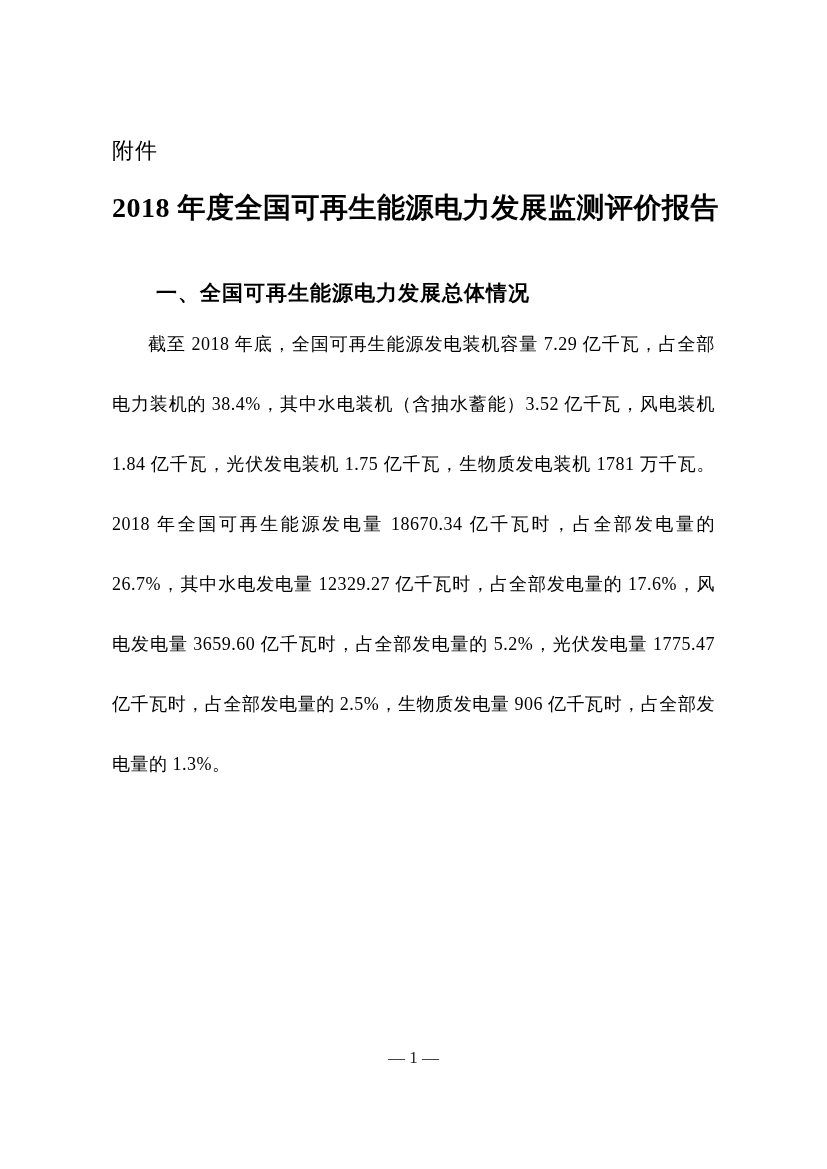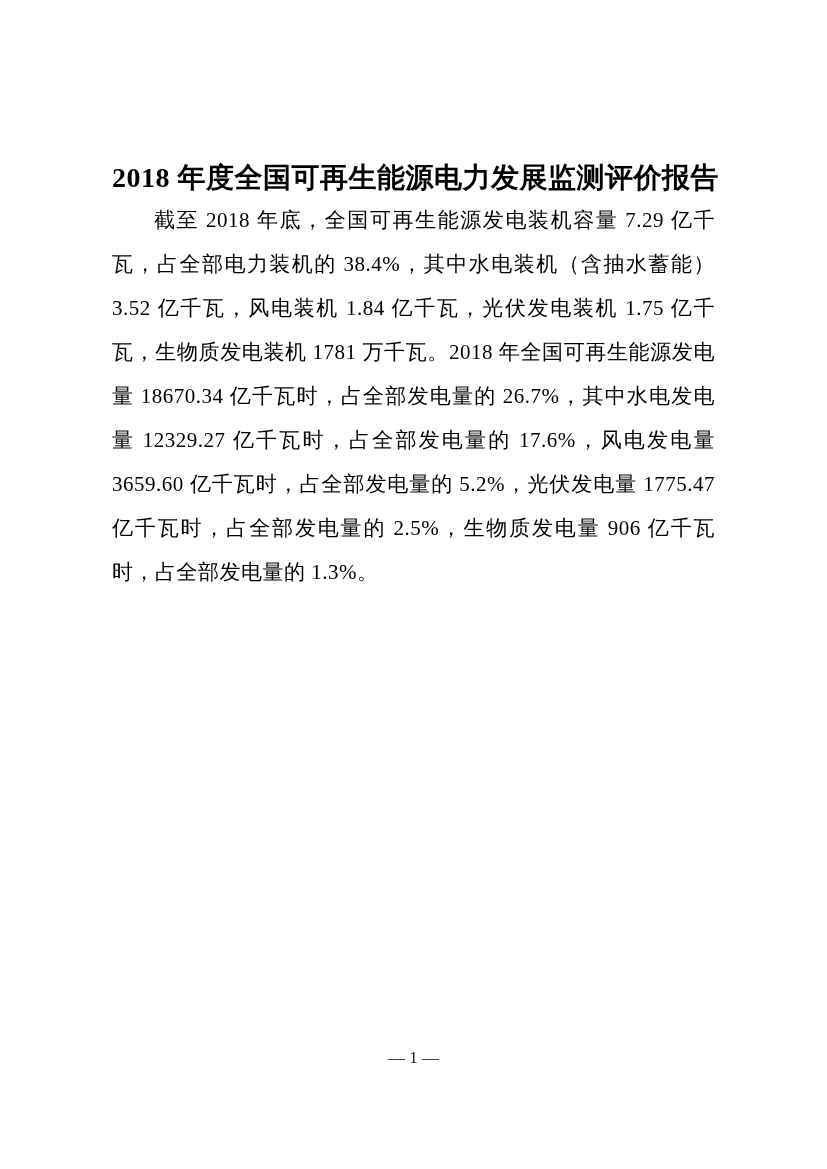--- a/index.html
+++ b/index.html
@@ -48,22 +48,22 @@
     line-height: 42px;
     font-weight: bold;
     font-family: "Liberation Sans", "DejaVu Sans", sans-serif;
     letter-spacing: 1px;
   }
   .section-heading.first {
     margin-top: 44px;
   }
   .body-para {
     margin: 0;
-    font-size: 21px;
-    line-height: 44px;
+    font-size: 18px;
+    line-height: 60px;
     text-align: justify;
     text-justify: inter-ideograph;
     text-indent: 2em;
     letter-spacing: 0.5px;
   }
   .page-footer {
     position: absolute;
     left: 0;
     right: 0;
     top: 1046px;
@@ -72,23 +72,25 @@
     line-height: 24px;
     color: #222222;
     font-family: "Liberation Serif", "DejaVu Serif", serif;
   }
 </style>
 </head>
 <body>
 
 <div class="sheet">
   <div class="content">
+    <div class="attachment">附件</div>
 
     <h1 class="doc-title">2018 年度全国可再生能源电力发展监测评价报告</h1>
 
+    <h2 class="section-heading first">一、全国可再生能源电力发展总体情况</h2>
 
     <p class="body-para">截至 2018 年底，全国可再生能源发电装机容量 7.29 亿千瓦，占全部电力装机的 38.4%，其中水电装机（含抽水蓄能）3.52 亿千瓦，风电装机 1.84 亿千瓦，光伏发电装机 1.75 亿千瓦，生物质发电装机 1781 万千瓦。2018 年全国可再生能源发电量 18670.34 亿千瓦时，占全部发电量的 26.7%，其中水电发电量 12329.27 亿千瓦时，占全部发电量的 17.6%，风电发电量 3659.60 亿千瓦时，占全部发电量的 5.2%，光伏发电量 1775.47 亿千瓦时，占全部发电量的 2.5%，生物质发电量 906 亿千瓦时，占全部发电量的 1.3%。</p>
 
 
   </div>
 
   <div class="page-footer">— 1 —</div>
 </div>
 
 </body></html>

